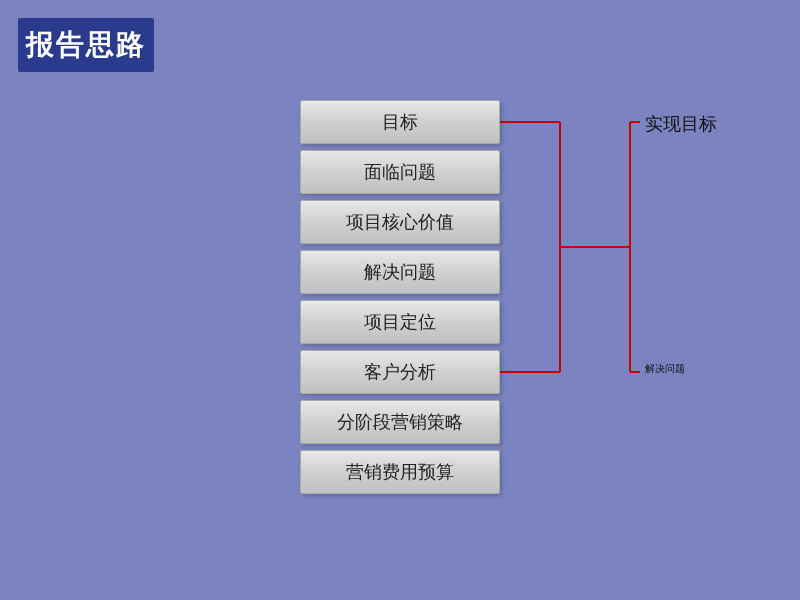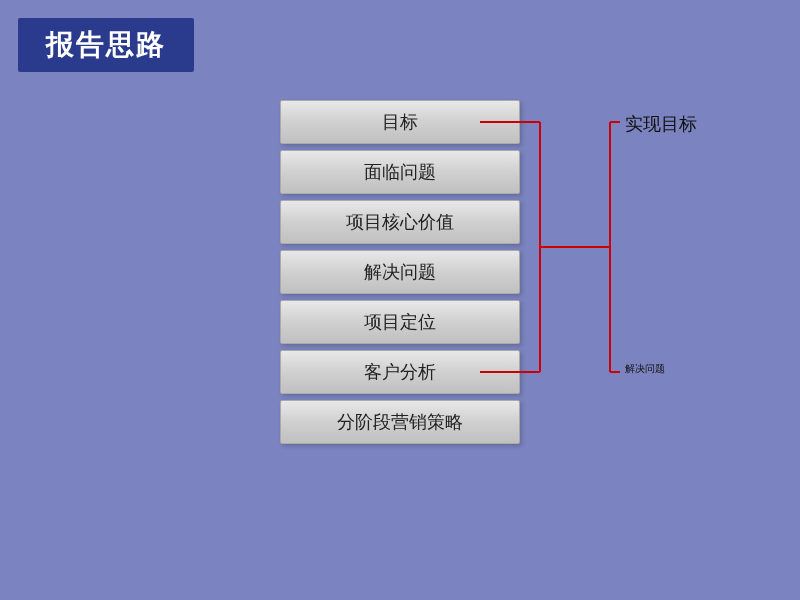--- a/index.html
+++ b/index.html
@@ -11,21 +11,21 @@
       font-family: "Microsoft YaHei", "SimHei", sans-serif;
       overflow: hidden;
       position: relative;
     }
 
     .title-box {
       position: absolute;
       top: 18px;
       left: 18px;
       background: #2a3a8c;
-      padding: 8px 28px;
+      padding: 8px 8px;
       border-radius: 2px;
     }
 
     .title-text {
       color: #fff;
       font-size: 28px;
       font-weight: bold;
       letter-spacing: 2px;
     }
 
@@ -46,21 +46,21 @@
       flex-direction: column;
       align-items: center;
       gap: 6px;
       margin-top: 10px;
     }
 
     .item-box {
       background: linear-gradient(180deg, #e8e8e8 0%, #d0d0d0 50%, #c0c0c0 100%);
       border: 1px solid #aaa;
       border-radius: 2px;
-      width: 240px;
+      width: 200px;
       height: 44px;
       display: flex;
       align-items: center;
       justify-content: center;
       font-size: 18px;
       color: #222;
       font-weight: normal;
       box-shadow: 2px 2px 4px rgba(0,0,0,0.2);
       position: relative;
     }
@@ -97,20 +97,21 @@
 <div class="main-content">
   <div style="position:relative;">
     <div class="boxes-column" id="boxes-col">
     <div class="item-box">目标</div>
         <div class="item-box">面临问题</div>
         <div class="item-box">项目核心价值</div>
         <div class="item-box">解决问题</div>
         <div class="item-box">项目定位</div>
         <div class="item-box">客户分析</div>
         <div class="item-box">分阶段营销策略</div>
+        <div class="item-box">营销费用预算</div>
       </div>
 
     <svg class="bracket-svg" id="bracket-svg" width="200" height="480" xmlns="http://www.w3.org/2000/svg">
     <line x1="0" y1="22" x2="60" y2="22" stroke="#cc0000" stroke-width="2"></line>
         <line x1="0" y1="272" x2="60" y2="272" stroke="#cc0000" stroke-width="2"></line>
         <line x1="60" y1="22" x2="60" y2="272" stroke="#cc0000" stroke-width="2"></line>
         <line x1="60" y1="147" x2="130" y2="147" stroke="#cc0000" stroke-width="2"></line>
         <line x1="130" y1="22" x2="130" y2="272" stroke="#cc0000" stroke-width="2"></line>
         <line x1="130" y1="22" x2="140" y2="22" stroke="#cc0000" stroke-width="2"></line>
         <line x1="130" y1="272" x2="140" y2="272" stroke="#cc0000" stroke-width="2"></line>

